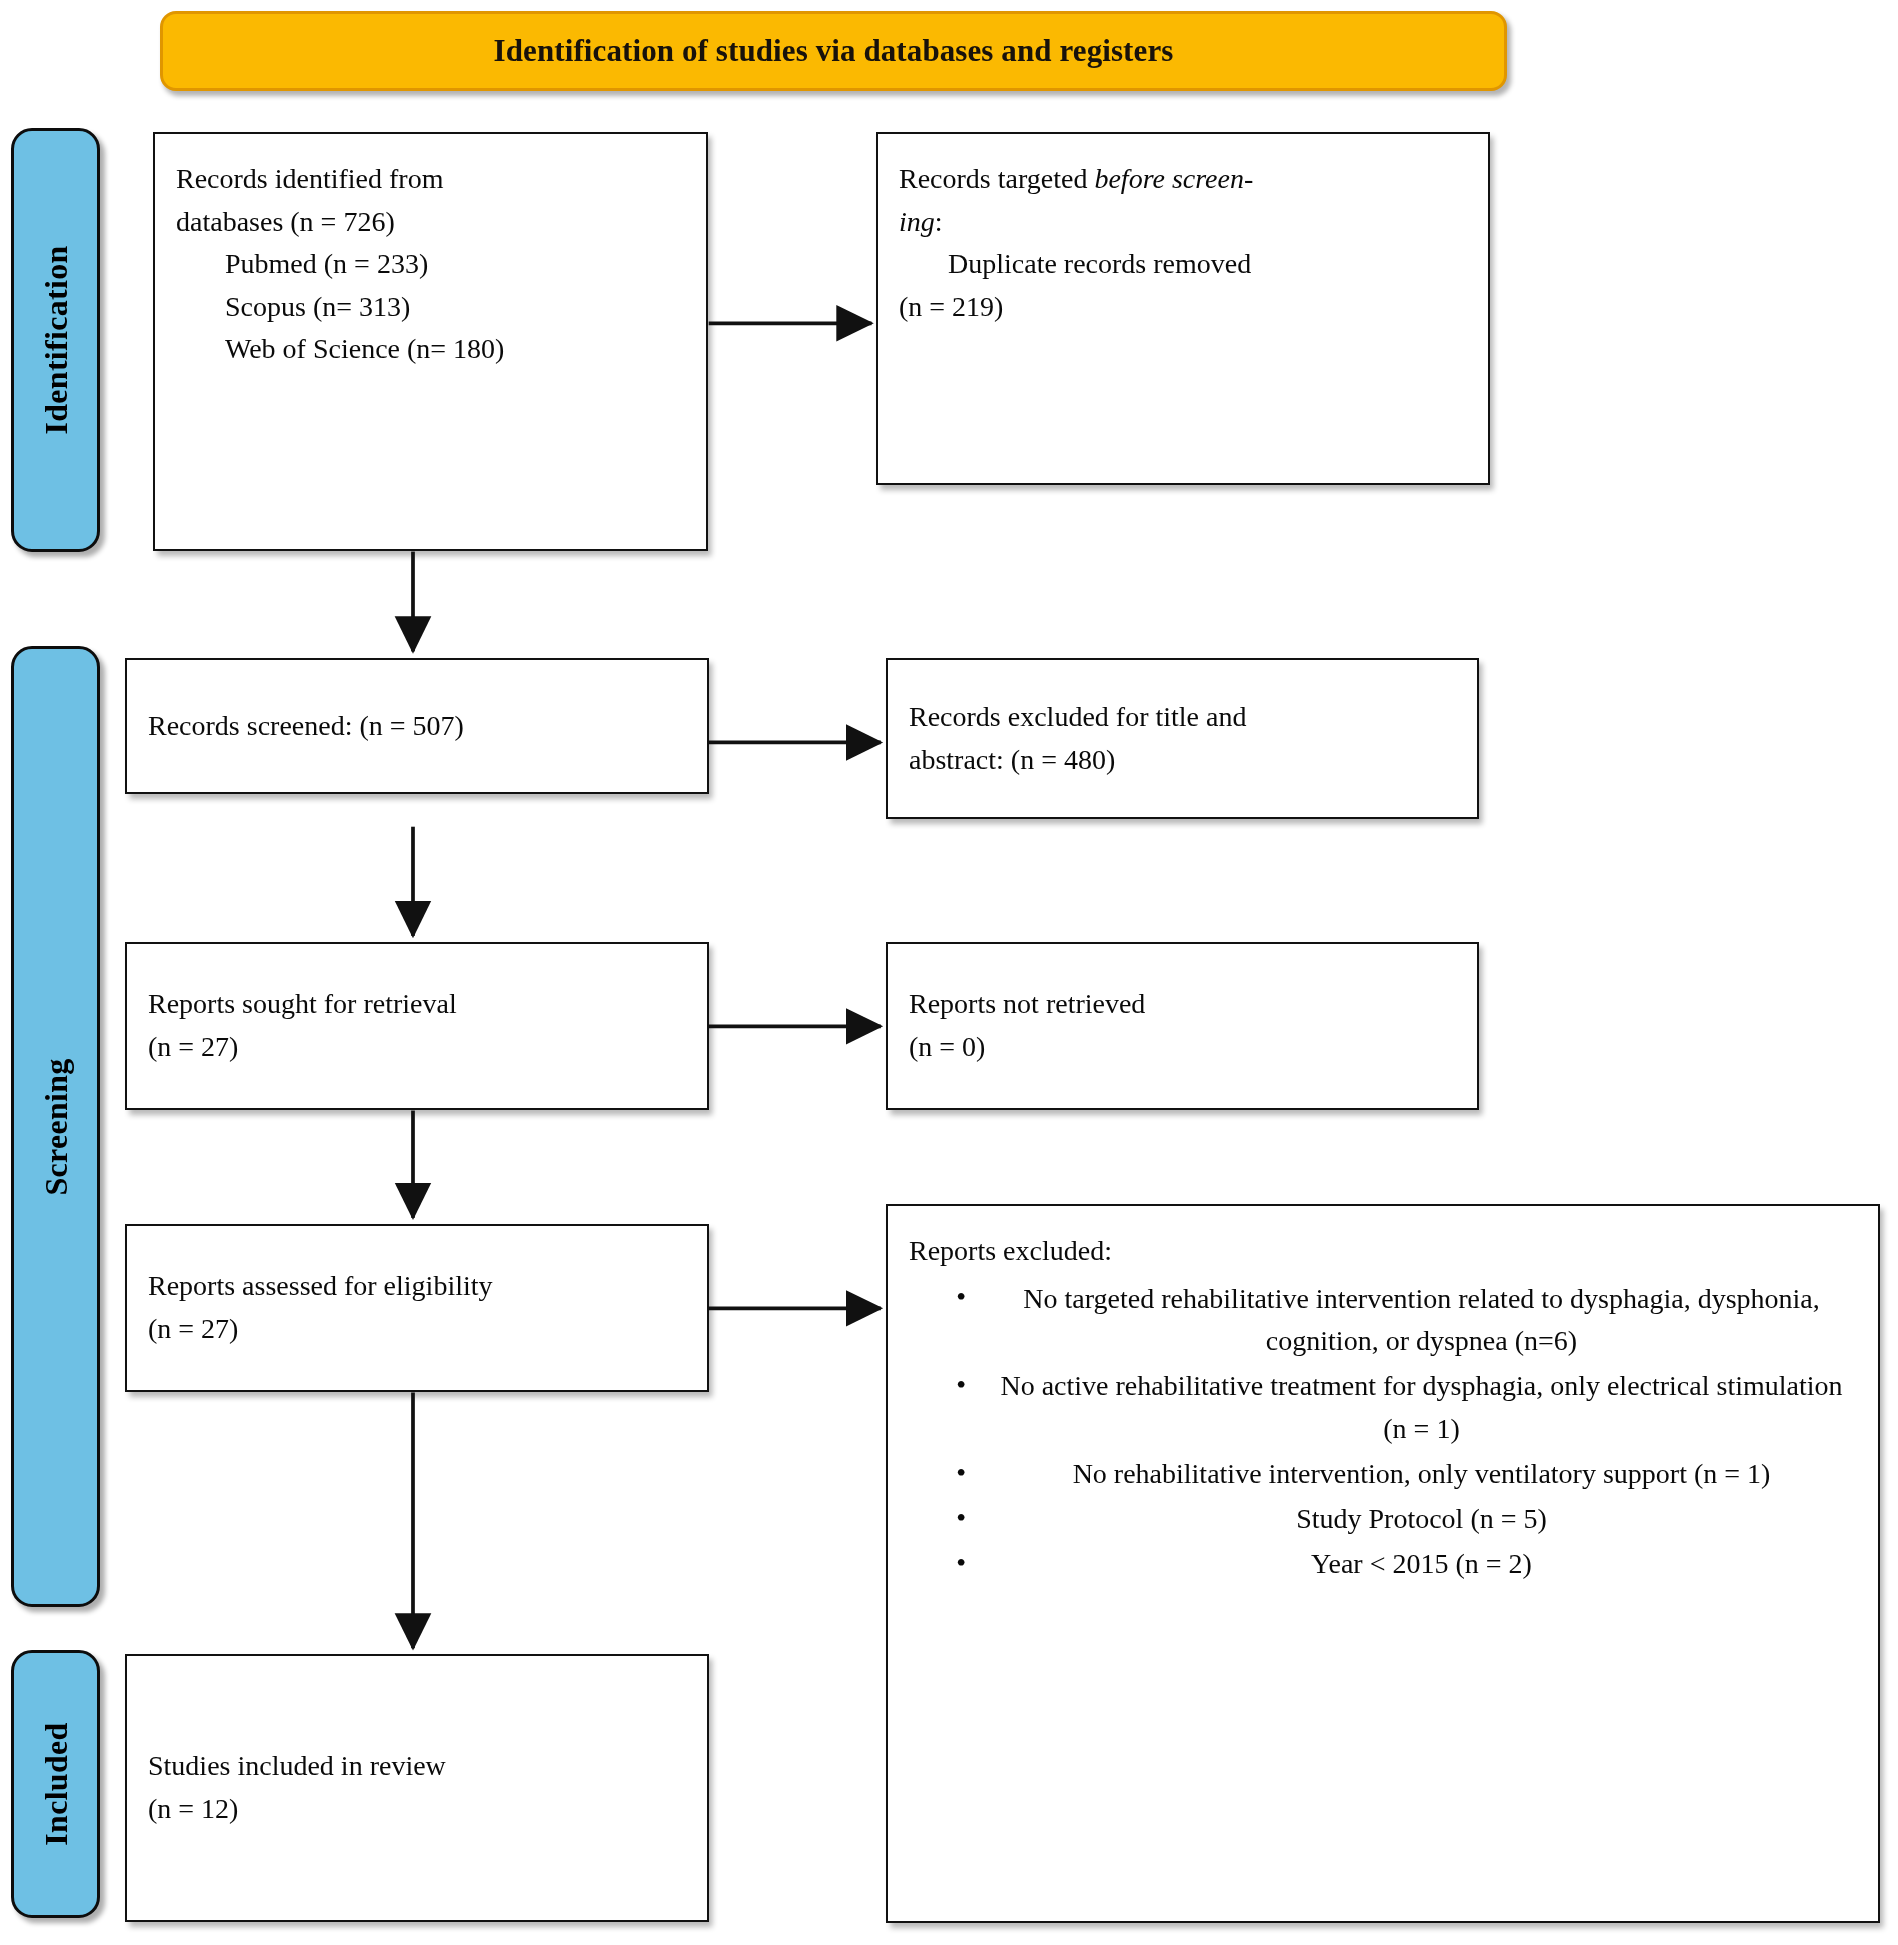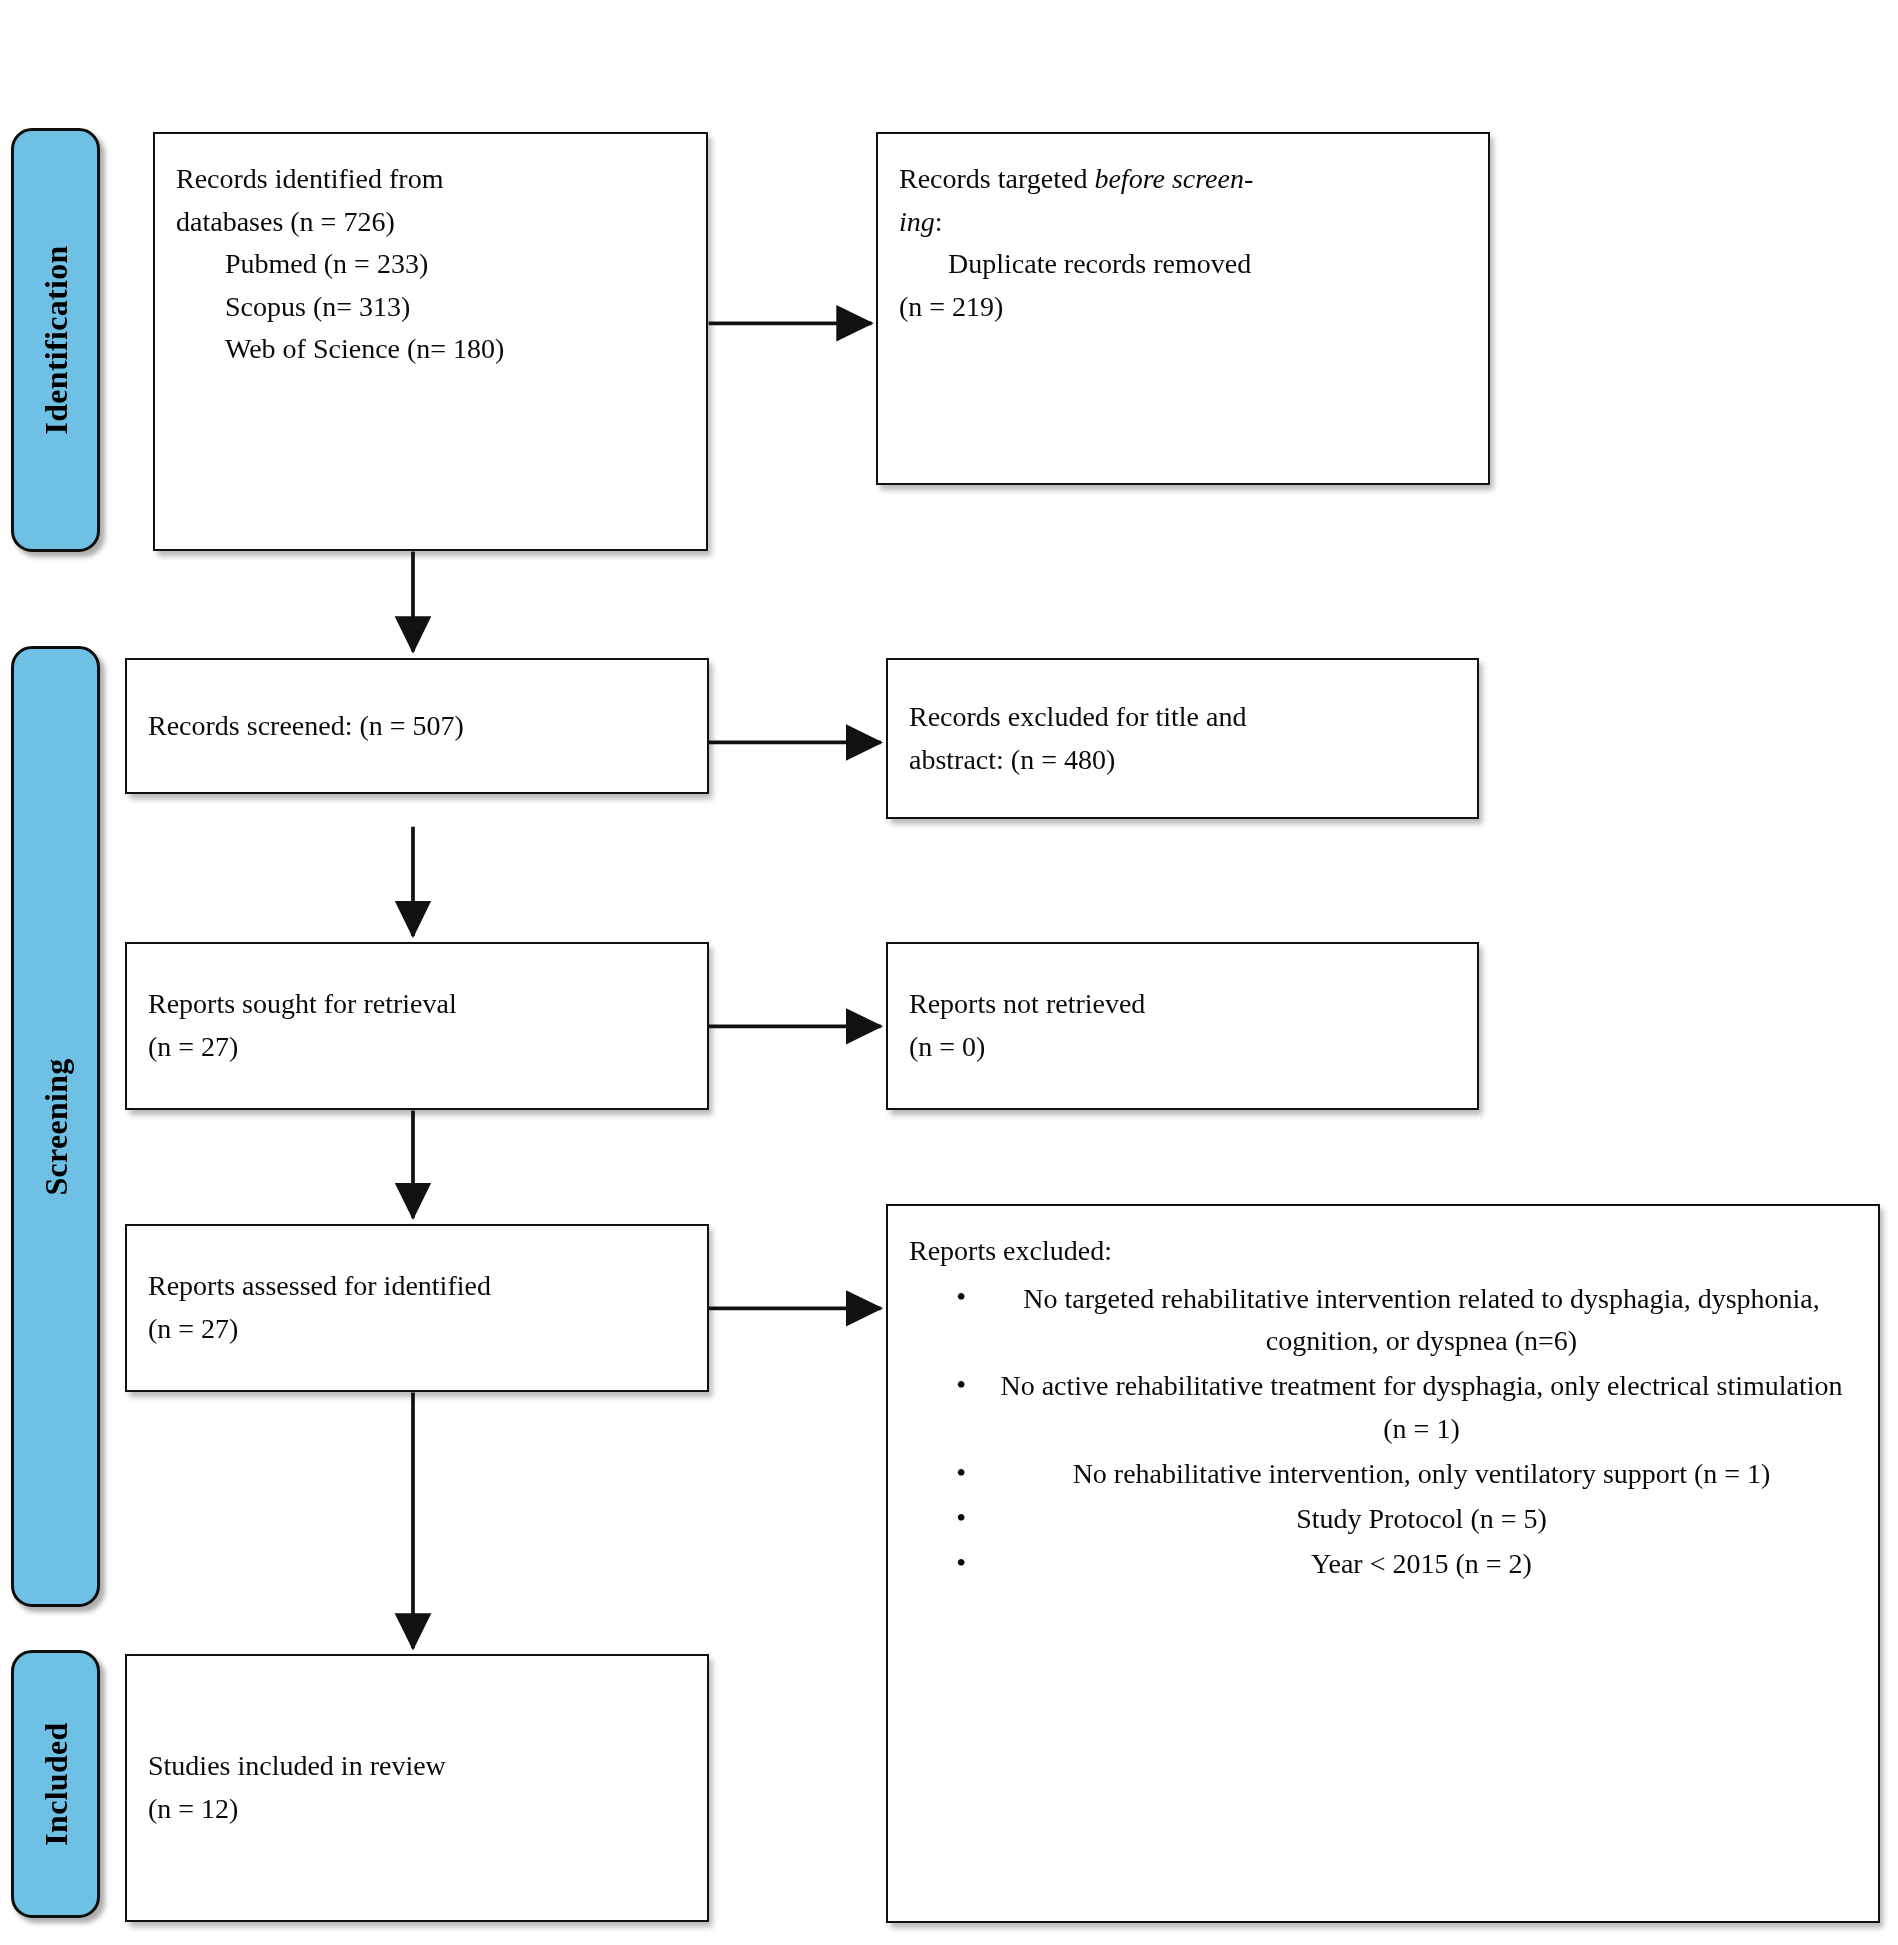--- a/index.html
+++ b/index.html
@@ -107,20 +107,23 @@
 
   
   .conn { position: absolute; }
   .conn svg { display: block; overflow: visible; }
 </style>
 </head>
 <body>
 
 <div id="canvas">
 
+  <div class="banner" style="left:160px; top:11.2px; width:1347px; height:80px;">
+    <span class="banner-text">Identification of studies via databases and registers</span>
+  </div>
 
   <div class="stage" style="left:11.2px; top:128px; width:89px; height:424px;">
     <span class="stage-label">Identification</span>
   </div>
 
   <div class="stage" style="left:11.2px; top:646px; width:89px; height:961px;">
     <span class="stage-label">Screening</span>
   </div>
 
   <div class="stage" style="left:11.2px; top:1650px; width:89px; height:268px;">
@@ -168,21 +171,21 @@
 
   <div class="node" style="left:886px; top:942px; width:593px; height:168px;">
     <div class="node-inner">
       <div class="line">Reports not retrieved</div>
       <div class="line">(n = 0)</div>
     </div>
   </div>
 
   <div class="node" style="left:125px; top:1224px; width:584px; height:168px;">
     <div class="node-inner">
-      <div class="line">Reports assessed for identified</div>
+      <div class="line">Reports assessed for eligibility</div>
       <div class="line">(n = 27)</div>
     </div>
   </div>
 
   <div class="node top-align" style="left:886px; top:1204px; width:994px; height:719px;">
     <div class="node-inner">
       <div class="line">Reports excluded:</div>
       <ul class="bul">
         <li>No targeted rehabilitative intervention related to dysphagia, dysphonia, cognition, or dyspnea (n=6)</li>
         <li>No active rehabilitative treatment for dysphagia, only electrical stimulation (n = 1)</li>

